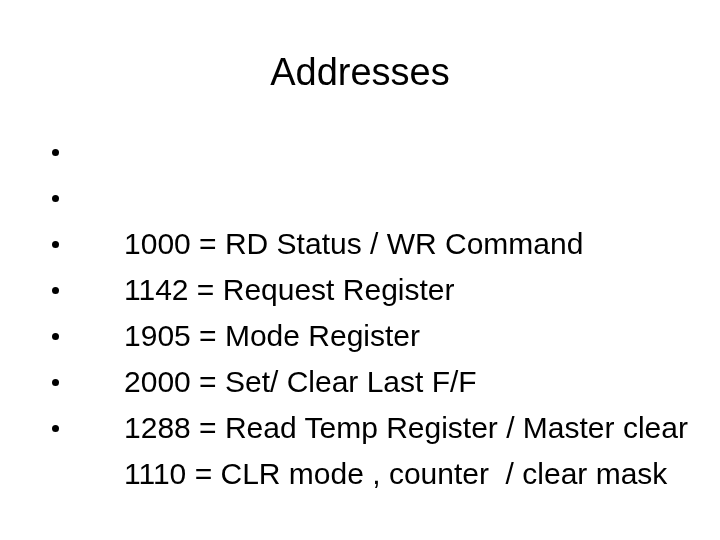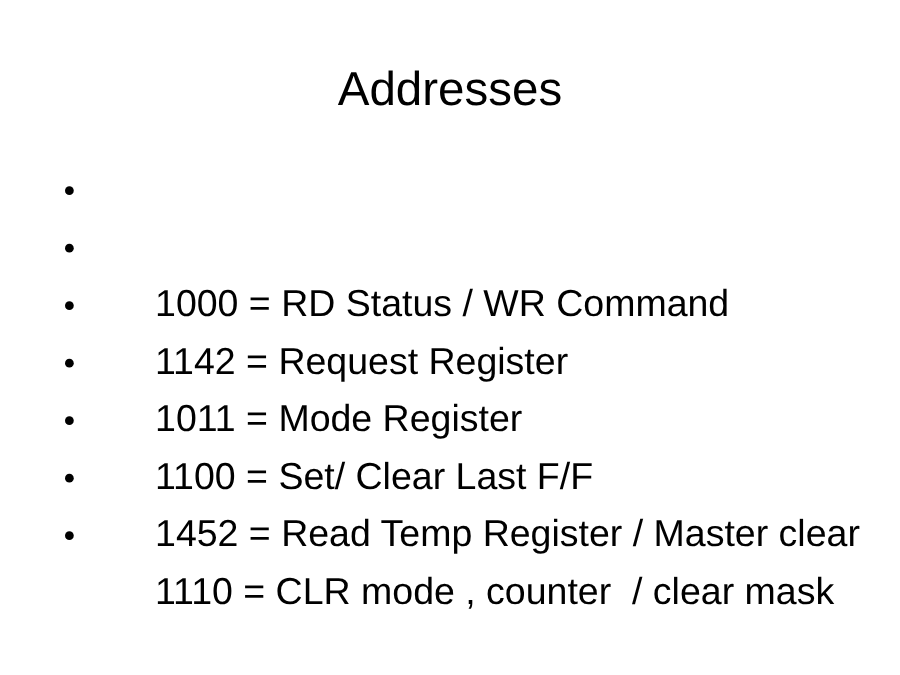--- a/index.html
+++ b/index.html
@@ -91,31 +91,31 @@
     </li>
 
     <li class="bullet-item">
       <span class="bullet-marker"></span>
       <span class="bullet-text">1142 = Request Register</span>
     </li>
 
 
     <li class="bullet-item">
       <span class="bullet-marker"></span>
-      <span class="bullet-text">1011 = Mode Register</span>
+      <span class="bullet-text">1905 = Mode Register</span>
     </li>
 
     <li class="bullet-item">
       <span class="bullet-marker"></span>
-      <span class="bullet-text">1100 = Set/ Clear Last F/F</span>
+      <span class="bullet-text">2000 = Set/ Clear Last F/F</span>
     </li>
 
     <li class="bullet-item">
       <span class="bullet-marker"></span>
-      <span class="bullet-text">1452 = Read Temp Register / Master clear</span>
+      <span class="bullet-text">1288 = Read Temp Register / Master clear</span>
     </li>
 
     <li class="bullet-item">
       <span class="bullet-marker"></span>
       <span class="bullet-text">1110 = CLR mode , counter  / clear mask</span>
     </li>
 
     <li class="bullet-item">
       <span class="bullet-marker"></span>
       

